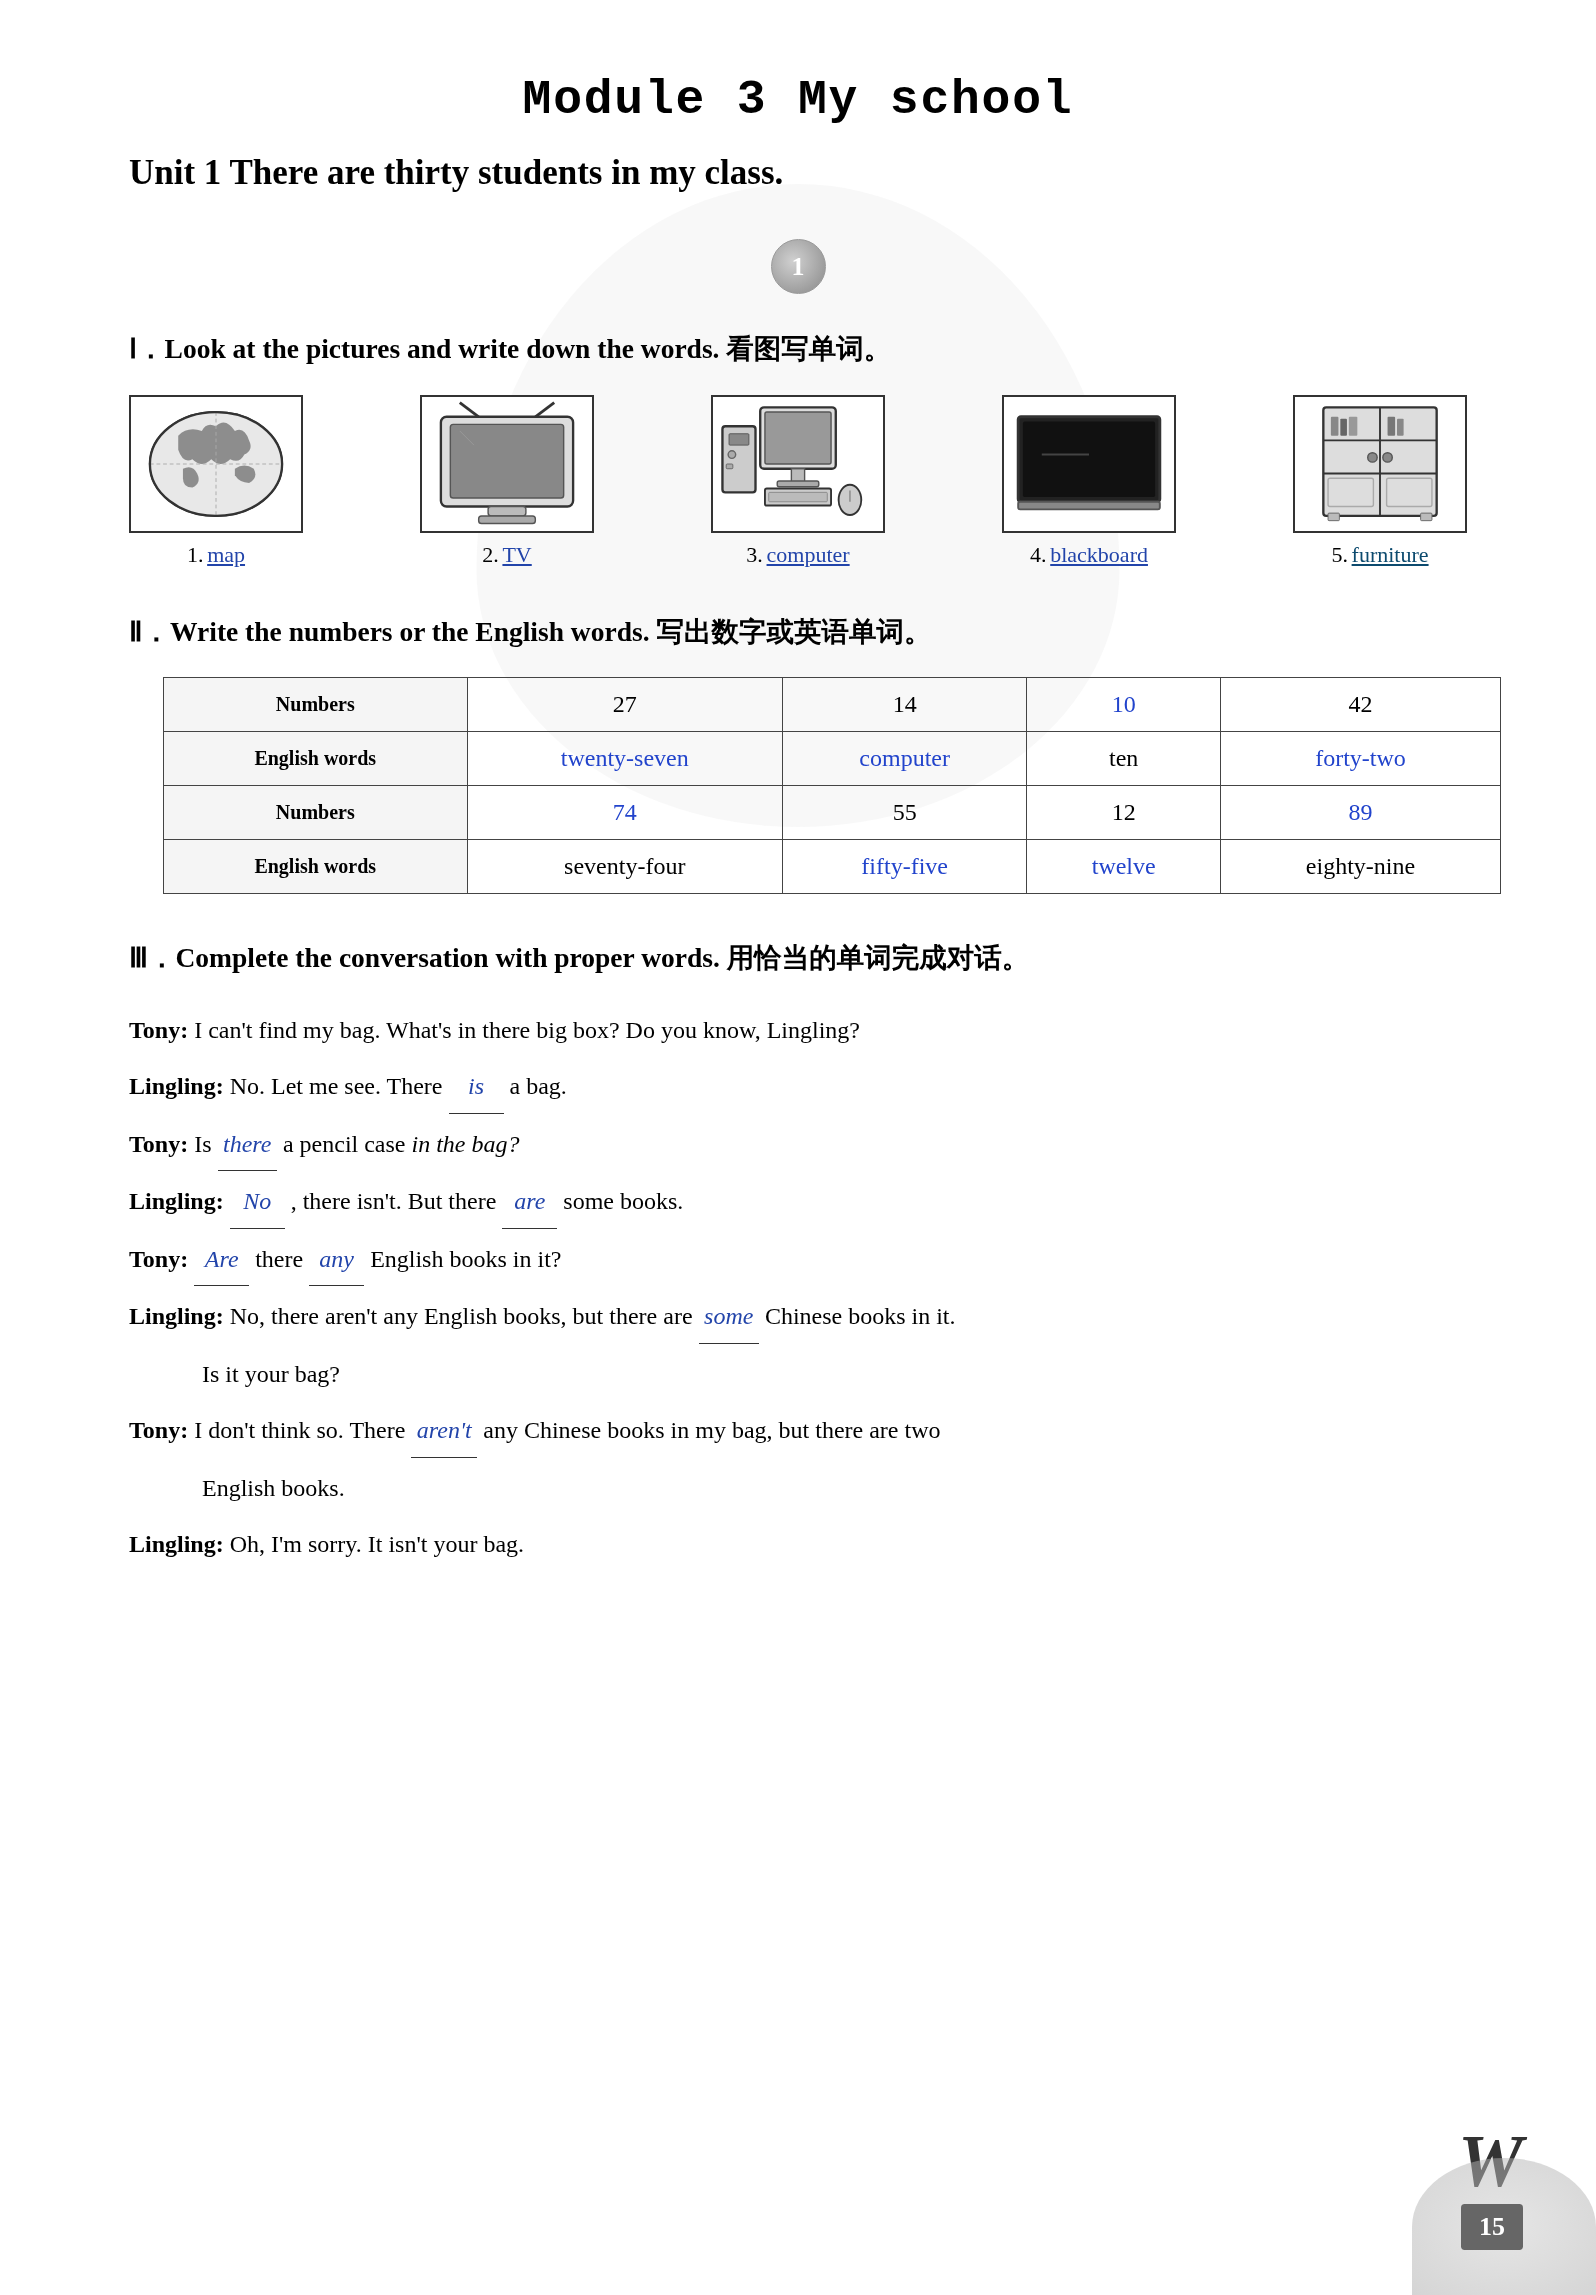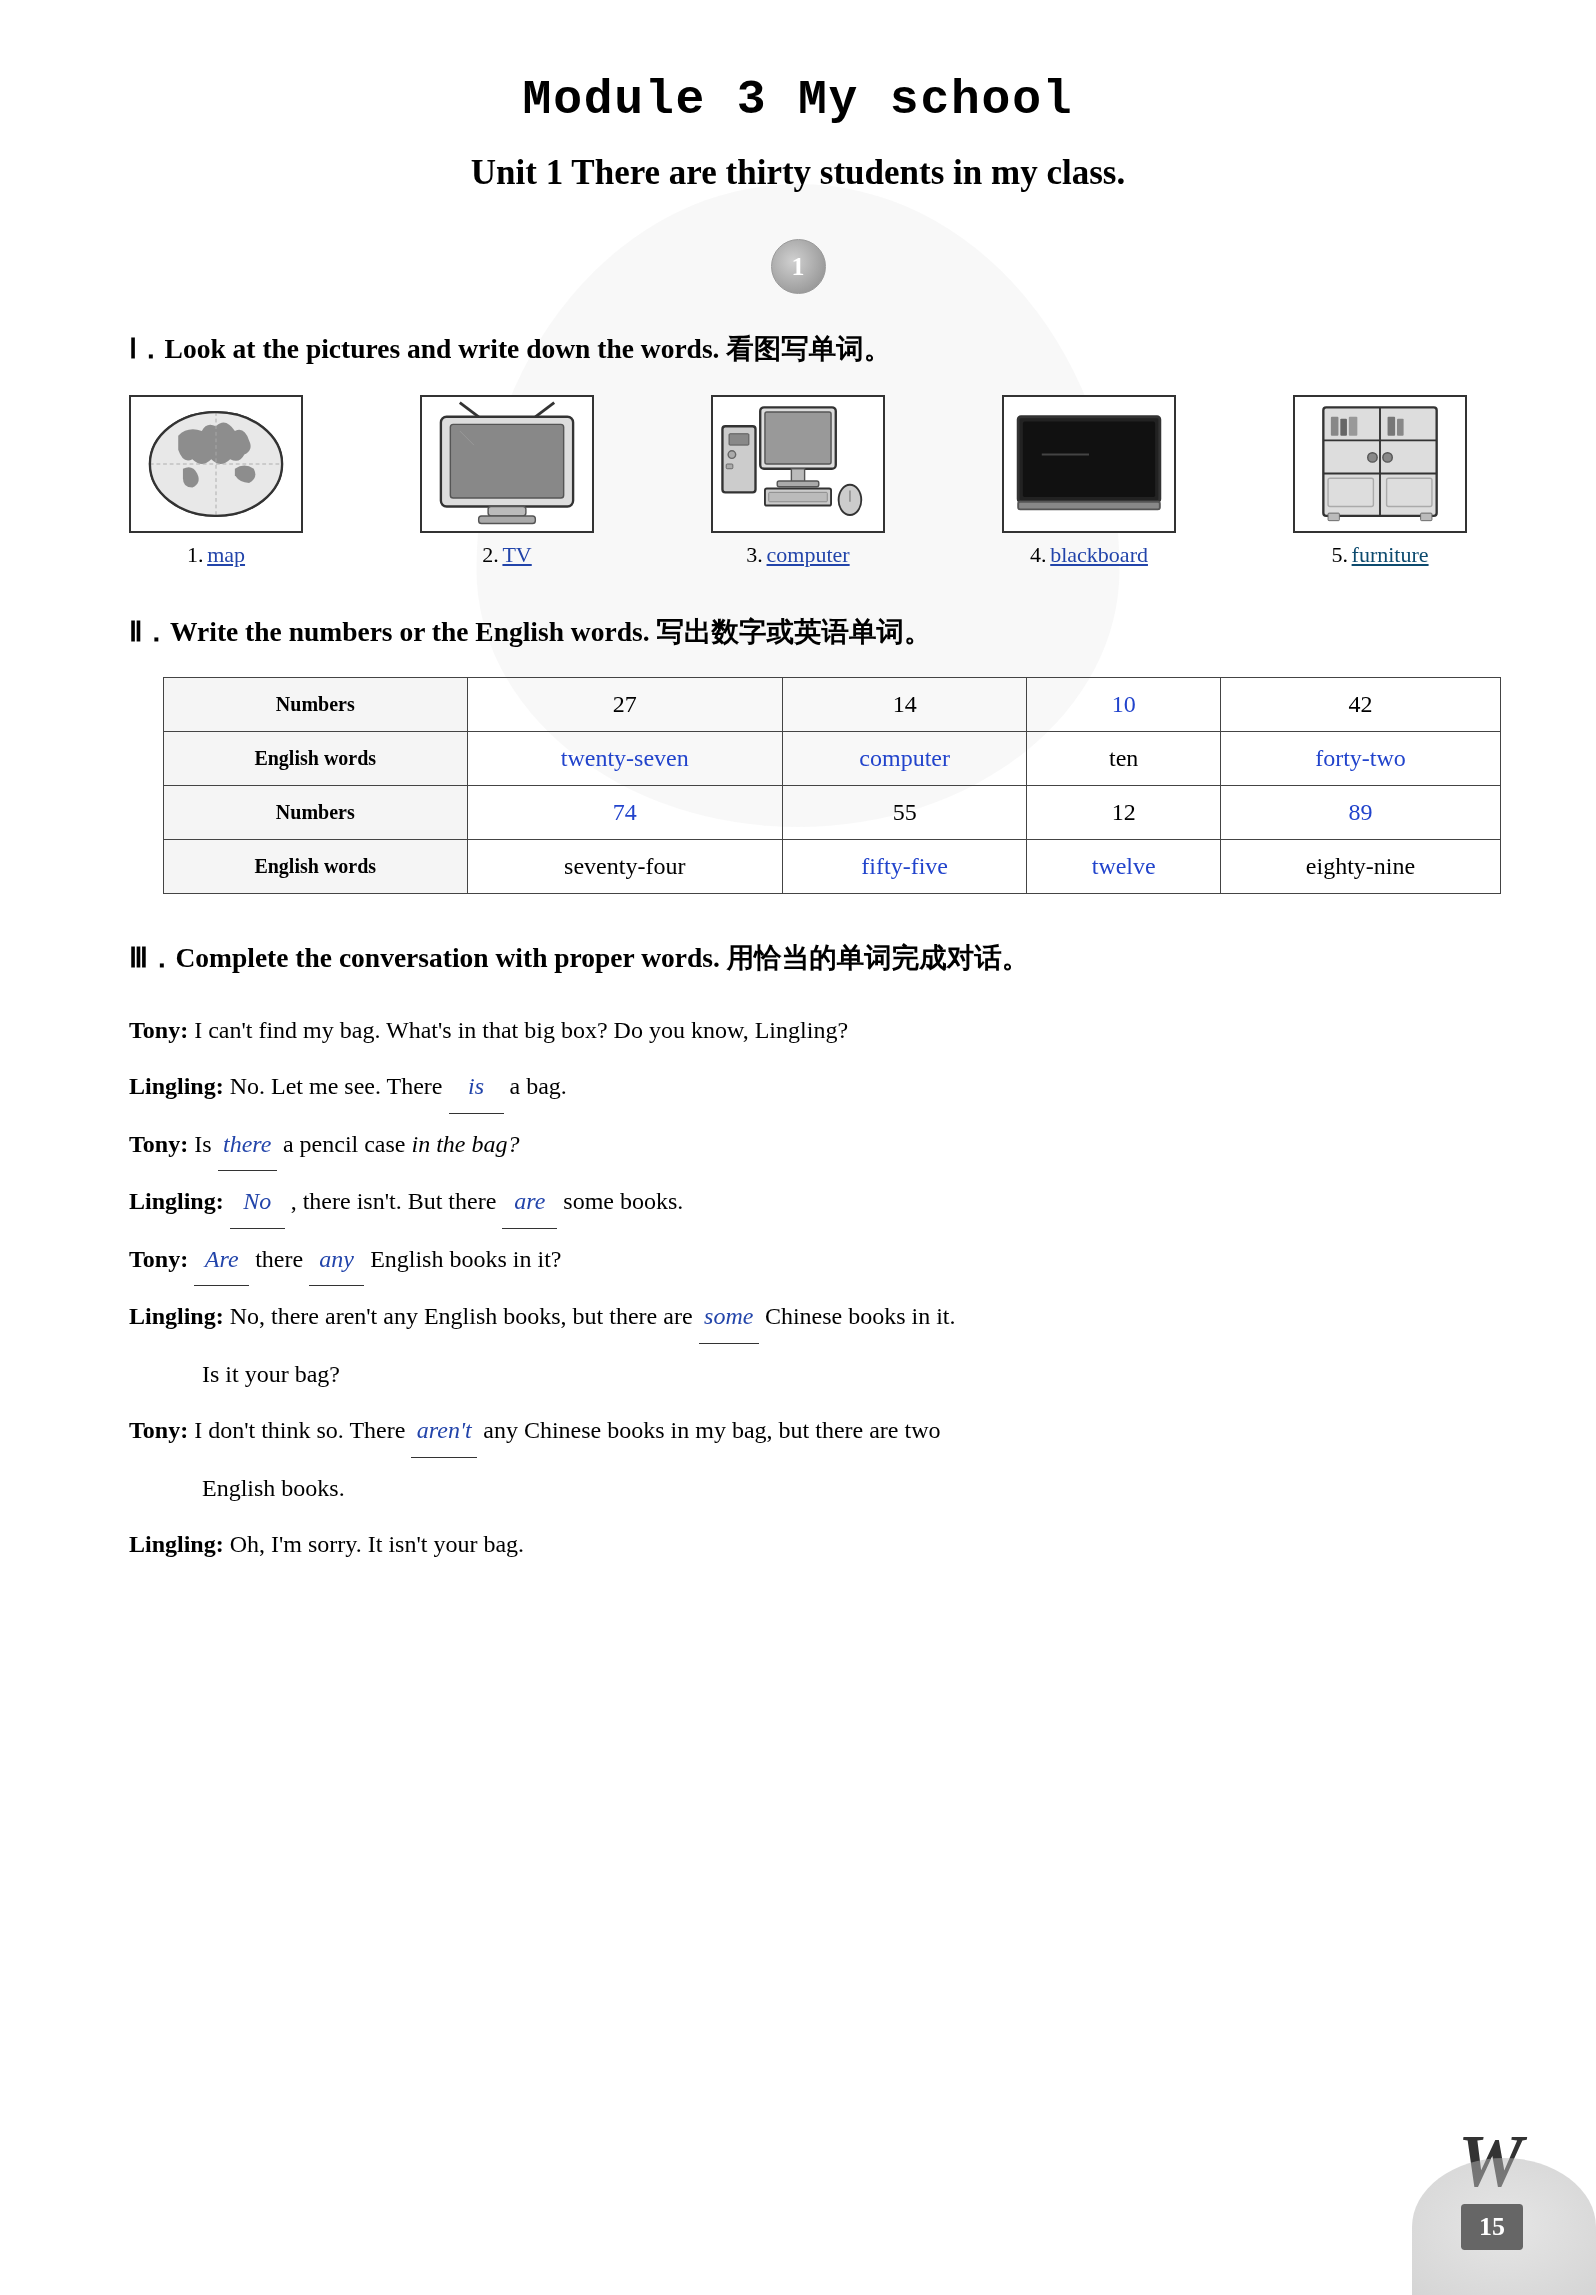--- a/index.html
+++ b/index.html
@@ -30,21 +30,21 @@
       text-align: center;
       font-size: 48px;
       font-weight: bold;
       margin-bottom: 26px;
       letter-spacing: 1.8px;
       font-family: Liberation Mono, monospace;
     }
 
     
     .unit-title {
-      text-align: center;
+      text-align: left;
       font-size: 35px;
       font-weight: bold;
       margin-bottom: 46px;
     }
 
     
     .section-number-container {
       display: flex;
       justify-content: center;
       margin-bottom: 37px;
@@ -406,21 +406,21 @@
         </tbody>
       </table>
     </div>
 
     <div class="section-iii">
       <div class="section-heading">Ⅲ．Complete the conversation with proper words. 用恰当的单词完成对话。</div>
       <div class="conversation">
 
         <p>
           <strong>Tony:</strong>
-          <span> I can't find my bag. What's in that big box? Do you know, Lingling?</span>
+          <span> I can't find my bag. What's in there big box? Do you know, Lingling?</span>
         </p>
 
         <p>
           <strong>Lingling:</strong>
           <span> No. Let me see. There </span>
           <span class="blank-answer">is</span>
           <span> a bag.</span>
         </p>
 
         <p>

